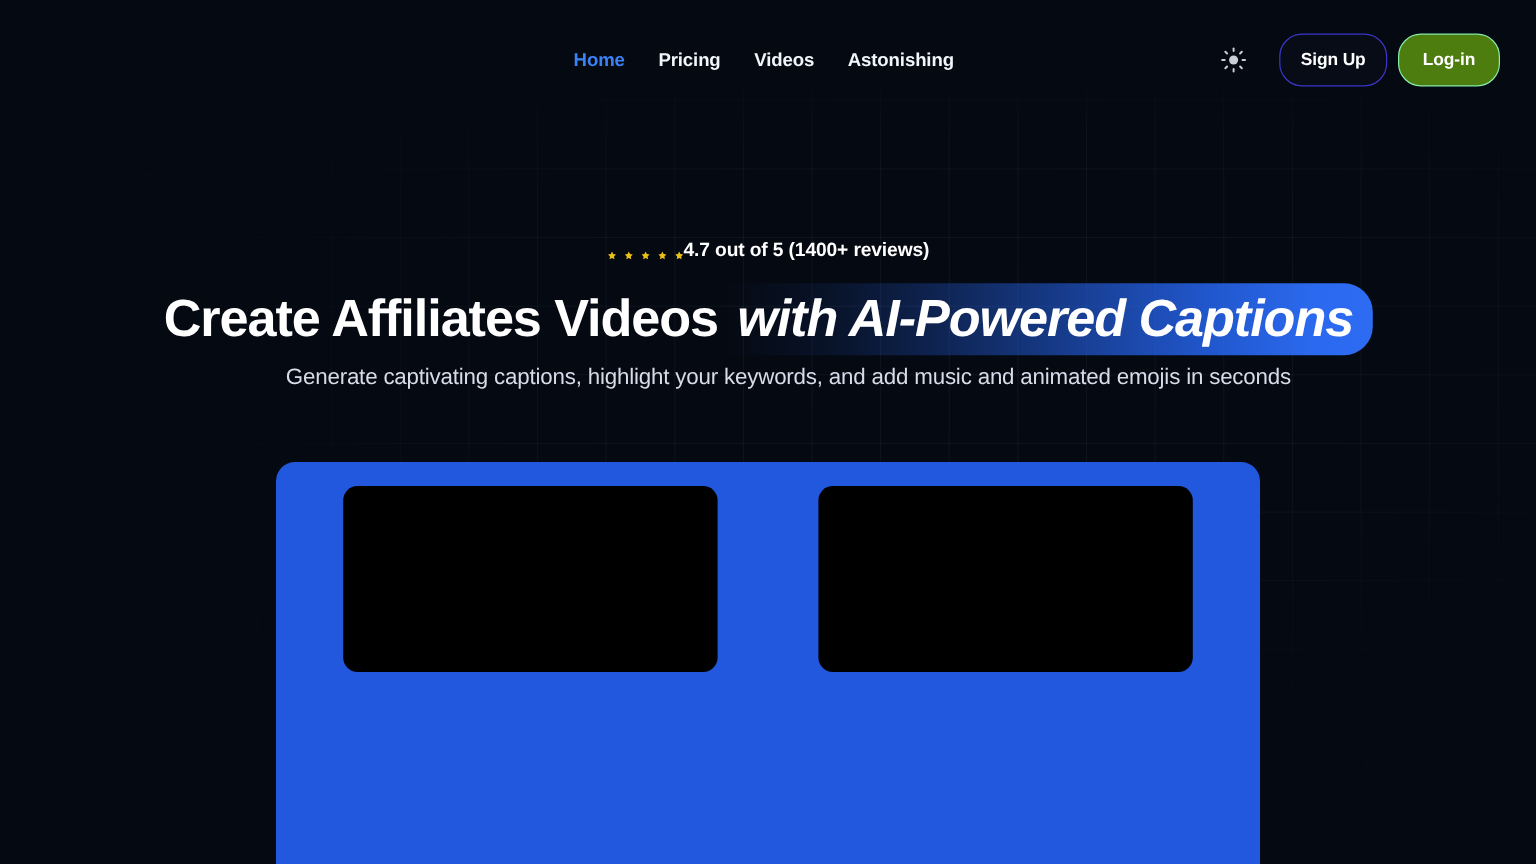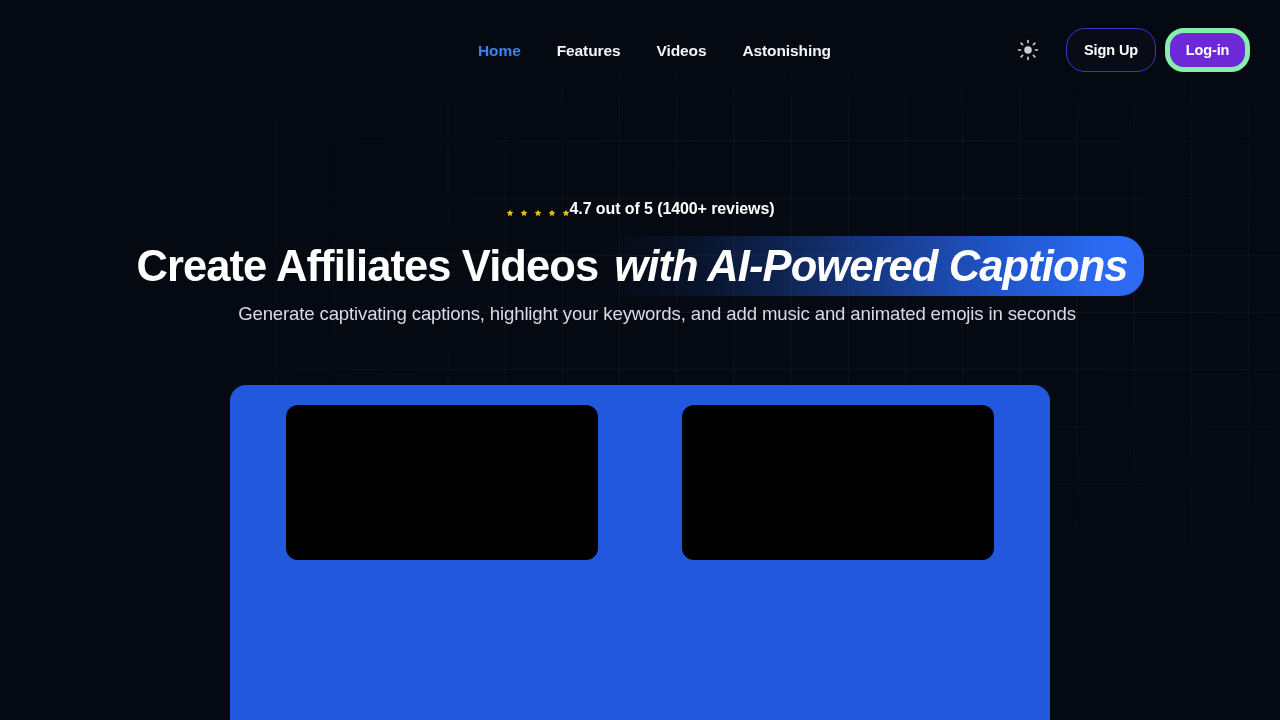--- a/index.html
+++ b/index.html
@@ -45,21 +45,21 @@
     position:absolute;
     left:0; top:0;
     width:1280px; height:102px;
     z-index:20;
   }
   .nav {
     position:absolute;
     left:478px; top:39px;
     display:flex;
     align-items:center;
-    gap:8px;
+    gap:0;
   }
   .nav-item {
     font-size:15.5px;
     font-weight:700;
     color:#f2f5fa;
     letter-spacing:-0.1px;
     padding:0 14px;
     line-height:23px;
     white-space:nowrap;
     cursor:pointer;
@@ -93,22 +93,22 @@
   }
   .btn-signup {
     width:90px; height:44px;
     background:#070c16;
     border:1px solid #3b37c9;
     color:#ffffff;
     margin-right:9px;
   }
   .btn-login {
     width:85px; height:44px;
-    background:#6d28d9;
-    border:5px solid #86efac;
+    background:#4d7c0f;
+    border:1px solid #86efac;
     color:#ffffff;
   }
 
   
   .hero {
     position:absolute;
     left:0; top:0;
     width:1280px;
     z-index:10;
   }
@@ -214,21 +214,21 @@
 
 <div id="page">
 
   <div class="grid-layer"></div>
   <div class="grid-fade-top"></div>
 
   <div class="header">
 
     <nav class="nav">
       <div class="nav-item active">Home</div>
-      <div class="nav-item">Features</div>
+      <div class="nav-item">Pricing</div>
       <div class="nav-item">Videos</div>
       <div class="nav-item">Astonishing</div>
     </nav>
 
     <div class="header-actions">
 
       <div class="theme-toggle">
         <svg width="22" height="22" viewBox="0 0 24 24" fill="none" stroke="#c9ced8" stroke-width="1.8" stroke-linecap="round">
           <circle cx="12" cy="12" r="4.1" fill="#c9ced8" stroke="none"></circle>
           <line x1="12" y1="1.6" x2="12" y2="3.9"></line>

